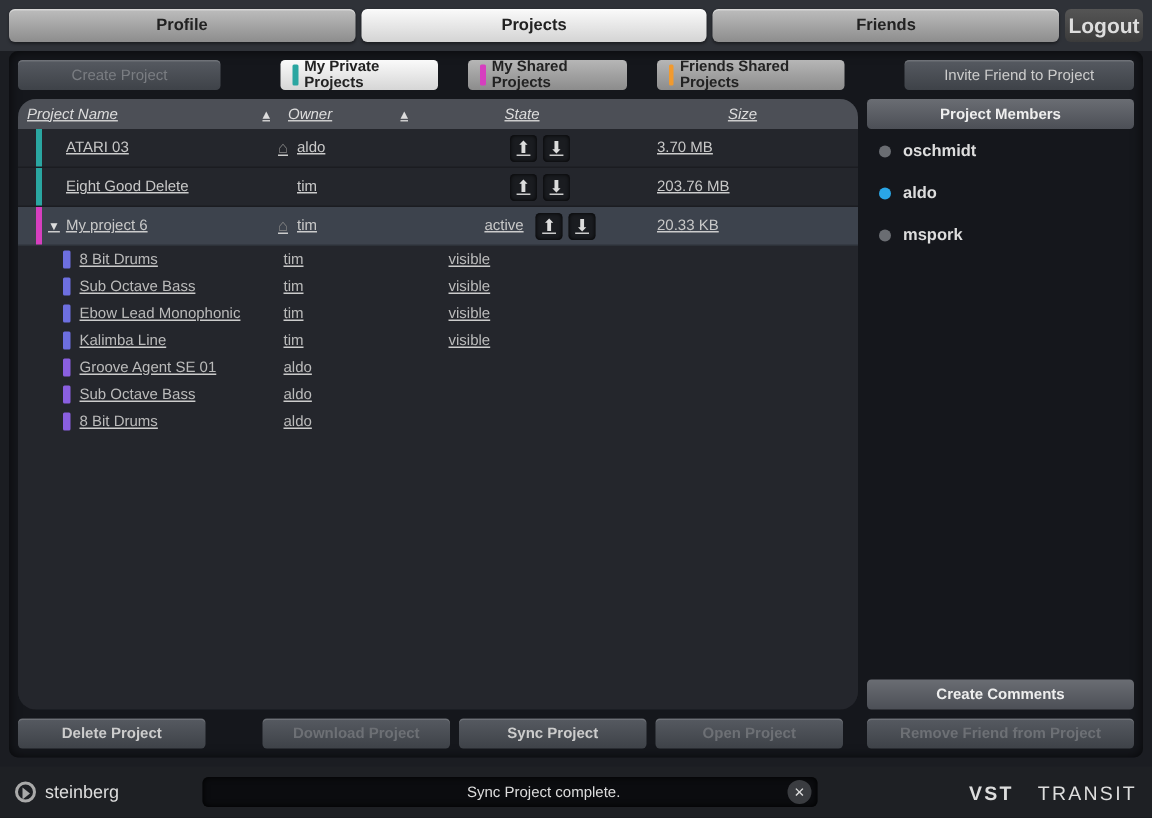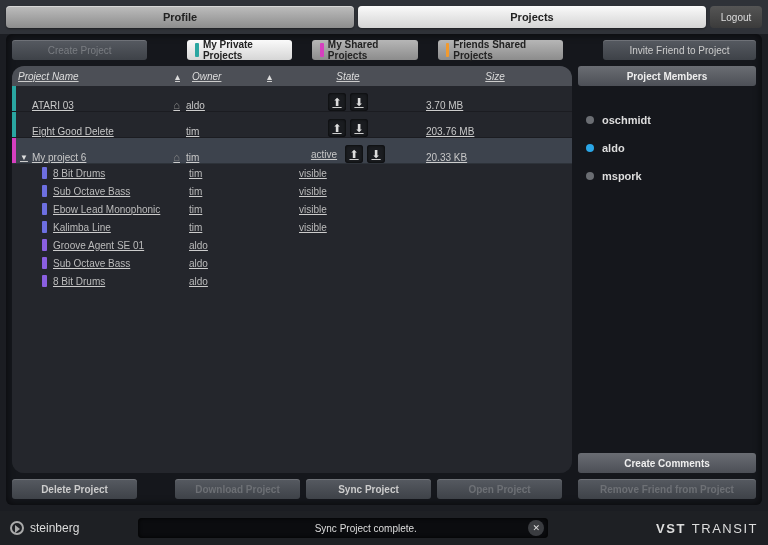--- a/index.html
+++ b/index.html
@@ -41,24 +41,24 @@
     box-shadow: inset 0 1px 0 rgba(255,255,255,0.4), 0 1px 2px rgba(0,0,0,0.4);
   }
   .top-tab.active {
     background: linear-gradient(#fafafa, #d4d4d4);
   }
   .logout-btn {
     width: 52px; height: 22px;
     border-radius: 4px;
     background: linear-gradient(#555, #3b3b3b);
     color: #ddd;
-    font-weight: normal;
+    font-weight: bold;
     display: flex; align-items: center; justify-content: center;
     cursor: pointer;
-    font-size: 10px;
+    font-size: 14px;
   }
   
   .main {
     flex: 1;
     background: #15171c;
     margin: 0 6px 6px 6px;
     border-radius: 6px;
     padding: 6px;
     display: flex;
     flex-direction: column;
@@ -129,24 +129,25 @@
   .col.size { flex: 1; justify-content:center; }
 
   .project-body {
     flex: 1;
     overflow-y: auto;
     background: #24262c;
   }
   .prow {
     display: flex;
     height: 26px;
-    align-items: flex-end;
+    align-items: center;
     border-bottom: 1px solid rgba(0,0,0,0.25);
     color: #c8c8c8;
     font-size: 10px;
+    padding-left: 12px;
   }
   .prow.selected { background: #3d434d; }
   .prow .accent { width: 4px; height: 100%; }
   .prow .name-cell { width: 170px; display:flex; align-items:center; gap:4px; padding-left:4px;}
   .prow .owner-cell { width: 92px; }
   .prow .state-cell { width: 140px; display:flex; align-items:center; justify-content:center; gap:4px; }
   .prow .size-cell { flex:1; padding-left:8px; }
   .home-icon { color:#888; font-size:11px; margin-left:auto; margin-right:6px;}
   .expand-arrow { color:#ddd; font-size:8px; }
   .updown { display:flex; gap:4px; }
@@ -171,21 +172,21 @@
     display: flex;
     flex-direction: column;
   }
   .side-header {
     height: 20px;
     background: linear-gradient(#6a6d73,#4c4f56);
     border-radius:3px;
     display:flex; align-items:center; justify-content:center;
     color:#eee; font-size:10px; font-weight:bold;
   }
-  .member-list { flex:1; padding:20px 8px; }
+  .member-list { flex:1; padding:1px 8px; }
   .member { display:flex; align-items:center; gap:8px; height:28px; color:#ddd; font-size:11px; font-weight:bold;}
   .dot { width:8px; height:8px; border-radius:50%; }
 
   .bottom-actions {
     display: flex;
     gap: 6px;
     margin-top: 6px;
   }
   .bottom-actions .btn { flex:1; height:20px; font-weight:bold; font-size:10px;}
   .bottom-actions .btn.dim { color:#6d7075; }
@@ -221,32 +222,33 @@
   .status-bar .close {
     position:absolute; right:4px; top:2px;
     width:16px; height:16px; border-radius:50%;
     background:#3a3c40; color:#ddd;
     display:flex; align-items:center; justify-content:center;
     font-size:9px; cursor:pointer;
   }
   .brand-right {
     margin-left:auto;
     color:#ddd; font-size:13px; letter-spacing:1.5px; font-weight:300;
-    display:flex; align-items:center; gap:6px;
+    display:flex; align-items:center; gap:16px;
   }
   .brand-right .bold { font-weight:bold; }
 </style>
 </head>
 <body>
 
 <div class="app">
 
   <div class="top-tabs">
     <div class="top-tab">Profile</div>
     <div class="top-tab active">Projects</div>
+    <div class="top-tab">Friends</div>
     <div class="logout-btn">Logout</div>
   </div>
 
   <div class="main">
 
     <div class="toolbar-row">
       <div class="btn dim" style="width:150px">Create Project</div>
       <div class="spacer"></div>
       <div class="filter-tab">
         <span class="filter-swatch" style="background: rgb(42, 166, 161);"></span>

